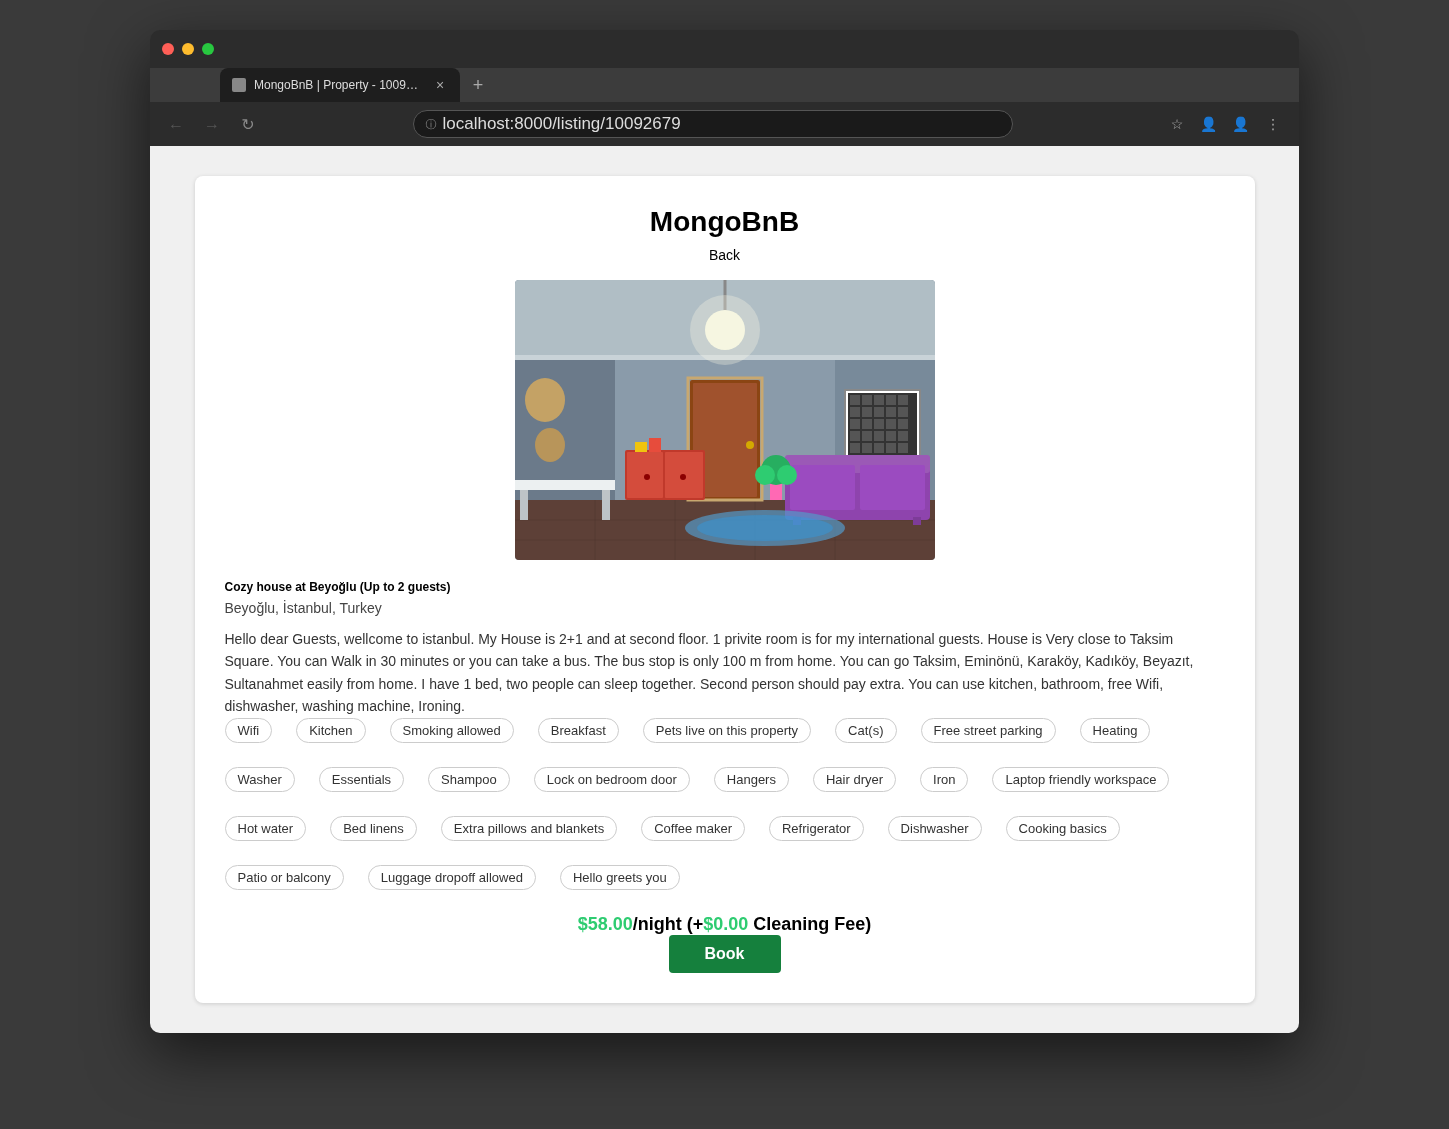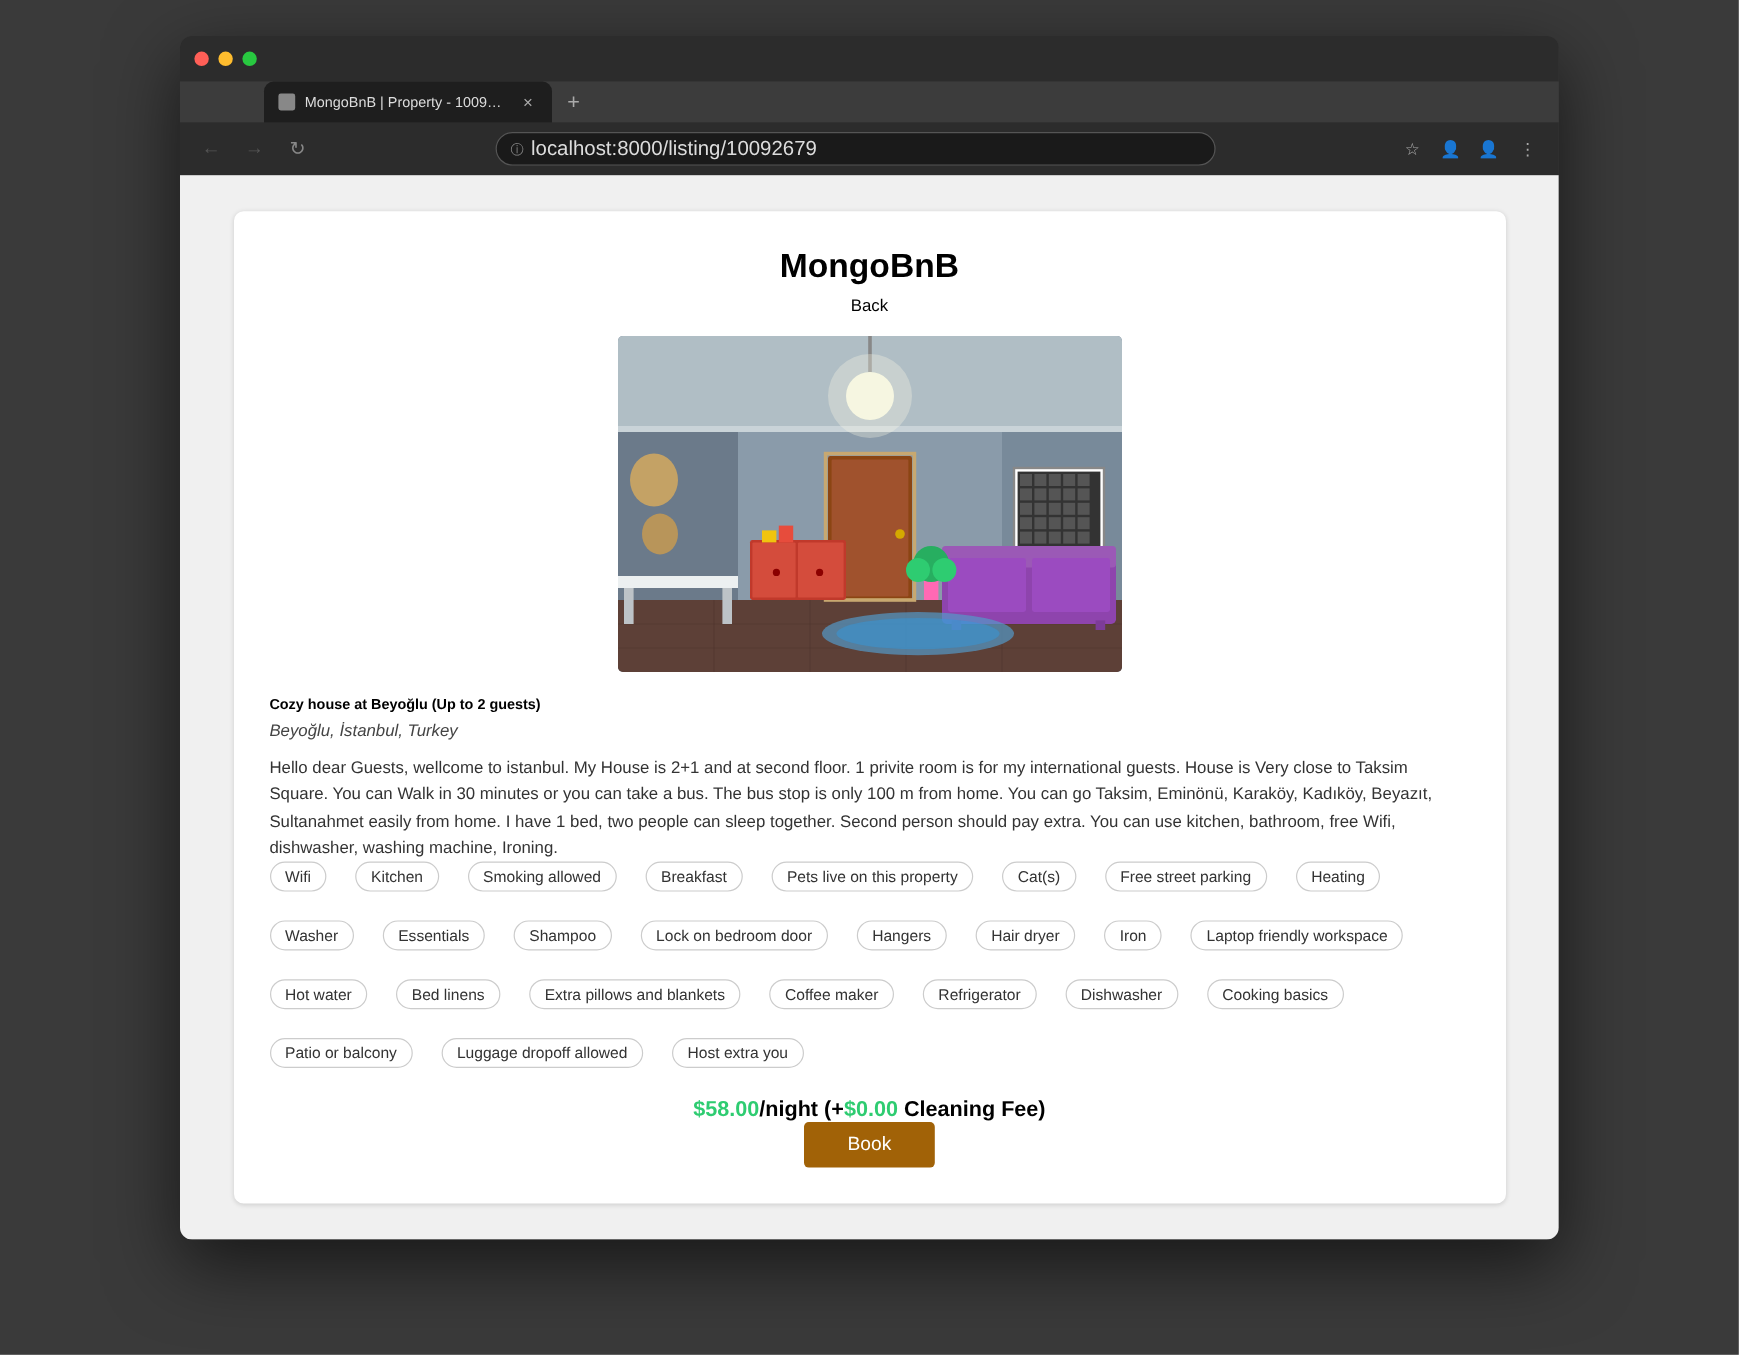--- a/index.html
+++ b/index.html
@@ -227,21 +227,20 @@
       font-size: 12px;
       font-weight: 700;
       margin-bottom: 6px;
       color: #000;
     }
 
     .listing-location {
       color: #444;
       font-size: 14px;
       margin-bottom: 12px;
-      font-style: italic;
     }
 
     .listing-description {
       color: #333;
       font-size: 14px;
       line-height: 1.6;
     }
 
     .amenities-container {
       display: flex;
@@ -274,27 +273,27 @@
     .cleaning-fee {
       color: #2ecc71;
       font-weight: 700;
     }
 
     .book-btn-container {
       text-align: center;
     }
 
     .book-button {
-      background: #a16207;
+      background: #15803d;
       color: white;
       border: none;
       border-radius: 4px;
       padding: 10px 36px;
       font-size: 16px;
-      font-weight: 400;
+      font-weight: 700;
       cursor: pointer;
     }
   </style>
 </head>
 <body>
 
 <div class="browser-window">
 
   <div class="browser-titlebar">
     <div class="traffic-light tl-red"></div>
@@ -472,21 +471,21 @@
           <span class="amenity-badge">Laptop friendly workspace</span>
           <span class="amenity-badge">Hot water</span>
           <span class="amenity-badge">Bed linens</span>
           <span class="amenity-badge">Extra pillows and blankets</span>
           <span class="amenity-badge">Coffee maker</span>
           <span class="amenity-badge">Refrigerator</span>
           <span class="amenity-badge">Dishwasher</span>
           <span class="amenity-badge">Cooking basics</span>
           <span class="amenity-badge">Patio or balcony</span>
           <span class="amenity-badge">Luggage dropoff allowed</span>
-          <span class="amenity-badge">Host extra you</span>
+          <span class="amenity-badge">Hello greets you</span>
         </div>
 
       <div class="pricing">
         <span class="price-amount">$58.00</span><span>/night (+</span><span class="cleaning-fee">$0.00</span><span> Cleaning Fee)</span>
       </div>
 
       <div class="book-btn-container">
         <button class="book-button">Book</button>
       </div>
 

